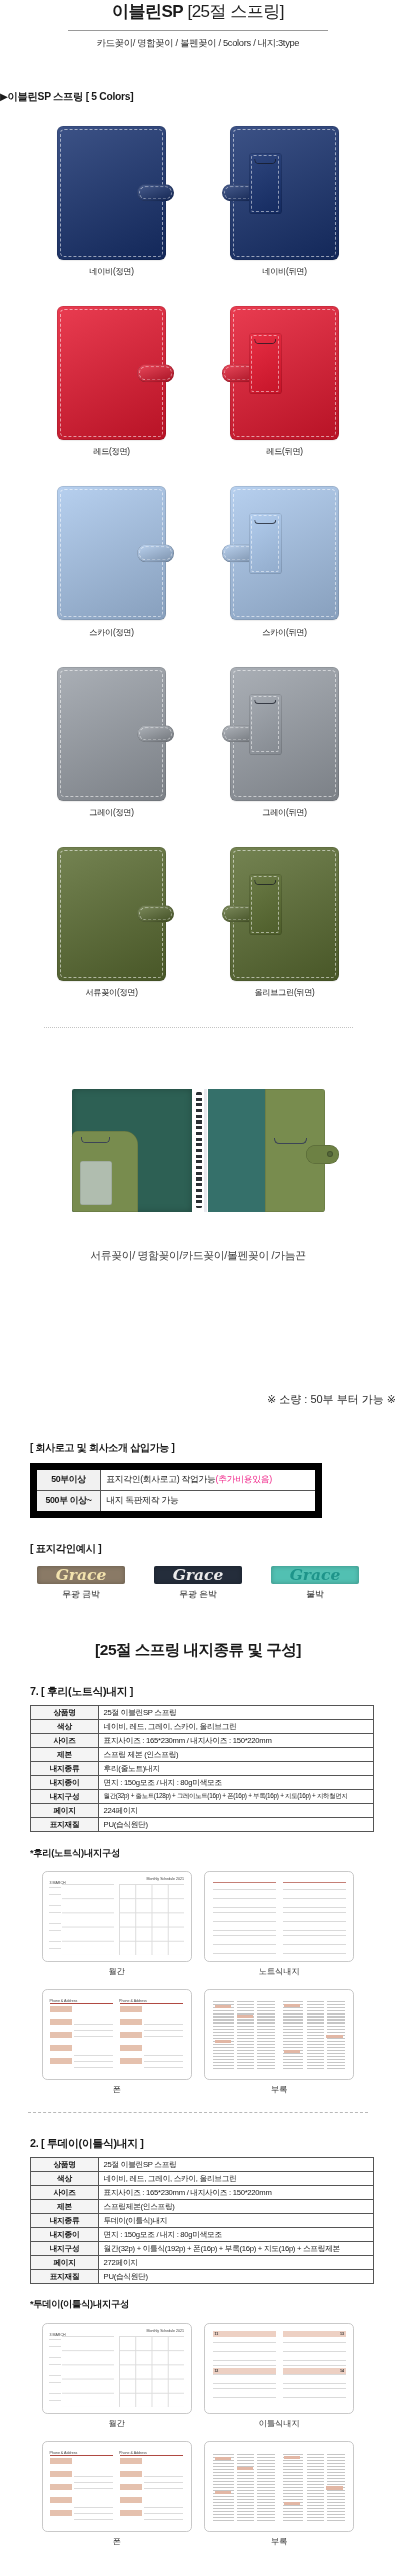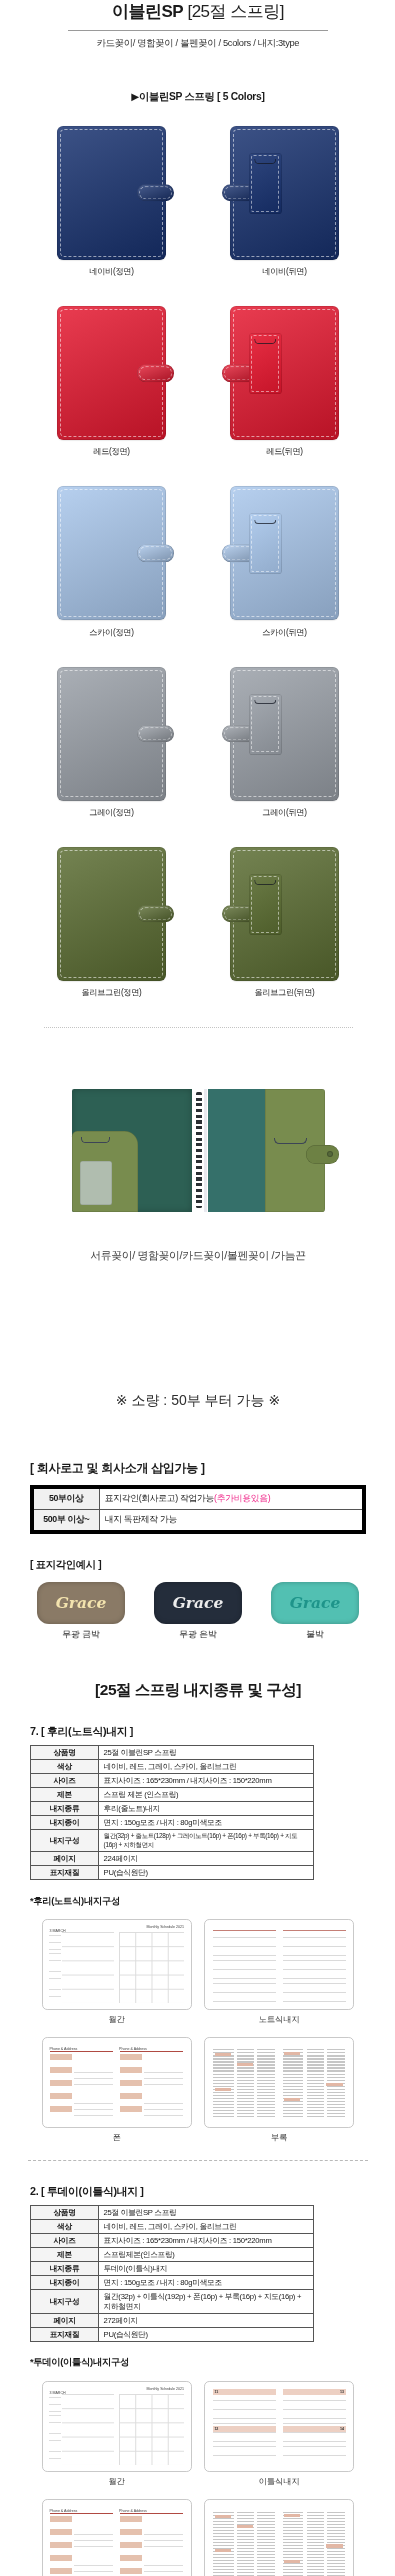--- a/index.html
+++ b/index.html
@@ -6,21 +6,21 @@
   html,body{background:#fff}
   body{width:396px;height:3347px;overflow:hidden;position:relative;
        font-family:"Liberation Sans","DejaVu Sans",sans-serif;color:#1a1a1a}
 
   
   .title-wrap{text-align:center}
   .main-title{font-size:17px;font-weight:700;letter-spacing:-0.5px}
   .main-title .suffix{font-weight:400;color:#222}
   .title-rule{width:260px;margin:7.2px auto 6.2px;border-top:0.5px solid #9a9a9a}
   .subtitle{text-align:center;font-size:9.3px;color:#2e2e2e;letter-spacing:-0.3px}
-  .colors-heading{margin-top:40px;text-align:center;font-size:10.3px;font-weight:600;letter-spacing:-0.3px}
+  .colors-heading{margin-top:40px;font-size:10.3px;font-weight:600;letter-spacing:-0.3px}
 
   
   .color-grid{margin-top:21.6px}
   .color-row{display:flex;justify-content:center;gap:64px;margin-bottom:29px}
   .nb-fig{display:flex;flex-direction:column;align-items:center}
   .nb-fig figcaption{margin-top:6.2px;font-size:8.2px;color:#222;letter-spacing:-0.3px}
   .nb{width:109px;height:134px;border-radius:6.2px;position:relative;
       background-image:linear-gradient(155deg,rgba(255,255,255,.16),rgba(0,0,0,.20));
       box-shadow:inset 0 0 0 0.5px rgba(0,0,0,.18), 0 0.5px 1px rgba(0,0,0,.08)}
   .stitch{position:absolute;inset:3.1px;border:0.5px dashed rgba(255,255,255,.55);border-radius:4.6px;pointer-events:none}
@@ -58,43 +58,43 @@
   .op-olive{position:absolute;left:211px;top:3.1px;width:60px;height:123px;background:#788c4e;border-radius:0 3.1px 3.1px 0;
            box-shadow:inset 0 0 0 0.5px rgba(0,0,0,.18)}
   .op-olive::before{content:"";position:absolute;top:49px;left:9.3px;width:31px;height:5.2px;
            border:1px solid #3c4456;border-top:none;border-radius:0 0 5.2px 5.2px}
   .op-strap{position:absolute;right:-14.4px;top:56px;width:33px;height:18.5px;background:#6d8144;border-radius:9.3px;
            box-shadow:inset 0 0 0 0.5px rgba(0,0,0,.25)}
   .op-strap::after{content:"";position:absolute;right:6.2px;top:6.2px;width:6.2px;height:6.2px;border-radius:50%;
            background:#55683a;box-shadow:inset 0 0 0 1px rgba(0,0,0,.2)}
   .open-caption{margin-top:34px;text-align:center;font-size:10.8px;color:#3c3c3c;letter-spacing:-0.3px}
 
-  .min-order{margin-top:129px;text-align:center;font-size:14px;color:#2e2e2e}
-
-  
-  .block-heading{margin:50px 0 0 30px;font-size:12px;font-weight:700;letter-spacing:-0.3px}
-  table.opt{width:336px;margin:8.2px 0 0 30px;border-collapse:collapse;border:4px solid #000000}
+  .min-order{margin-top:129px;text-align:right;font-size:11px;color:#2e2e2e}
+
+  
+  .block-heading{margin:34px 0 0 30px;font-size:10px;font-weight:700;letter-spacing:-0.3px}
+  table.opt{width:292px;margin:8.2px 0 0 30px;border-collapse:collapse;border:7px solid #000000}
   table.opt td{border:0.5px solid #555;font-size:8.8px;padding:4.1px 5.2px;letter-spacing:-0.3px}
   table.opt td.k{width:67px;text-align:center;font-weight:700;background:#f1f1f1}
   .hl{color:#f0288a}
 
   
   .foil-heading{margin:24px 0 0 30px;font-size:10.3px;font-weight:700;letter-spacing:-0.3px}
   .foil-row{display:flex;justify-content:center;gap:29px;margin-top:9.3px}
   .foil-fig{display:flex;flex-direction:column;align-items:center}
-  .foil-chip{width:88px;height:42px;border-radius:12px;display:flex;align-items:center;justify-content:center;
+  .foil-chip{width:88px;height:18px;border-radius:2px;display:flex;align-items:center;justify-content:center;
              font-family:"DejaVu Serif","Liberation Serif",serif;font-style:italic;font-weight:700;font-size:15.5px;
              box-shadow:inset 0 0 5.2px rgba(0,0,0,.25)}
   .foil-fig figcaption{margin-top:5.2px;font-size:8.8px;color:#222}
 
   .big-heading{margin-top:39px;text-align:center;font-size:15.5px;font-weight:800;letter-spacing:-0.5px}
 
   
   .sec-heading{margin:24px 0 0 30px;font-size:10.8px;font-weight:700;letter-spacing:-0.3px}
-  table.spec{width:284px;margin:6.2px 0 0 30px;border-collapse:collapse;border:1px solid #555}
+  table.spec{width:344px;margin:6.2px 0 0 30px;border-collapse:collapse;border:1px solid #555}
   table.spec td{border:0.5px solid #555;font-size:7.7px;padding:1.5px 4.6px;letter-spacing:-0.3px;height:12.4px}
   table.spec td.k{width:68px;text-align:center;font-weight:700;background:#f4f4f4}
   table.spec tr.small td.v{font-size:6.4px}
 
   .gallery-heading{margin:14.4px 0 0 30px;font-size:9.3px;font-weight:700;letter-spacing:-0.3px}
   .gal-row{display:flex;justify-content:center;gap:12.4px;margin-top:11.3px}
   .fig-card{display:flex;flex-direction:column;align-items:center}
   .fig-card figcaption{margin-top:4.6px;font-size:8.2px;color:#333}
   .card{width:150px;height:91px;background:#fff;border:0.5px solid #c9c9c9;border-radius:5.2px;position:relative}
   .pg{position:absolute;top:5.2px;bottom:5.2px;width:65px;overflow:hidden}
@@ -212,21 +212,21 @@
       <figcaption>그레이(뒤면)</figcaption>
     </figure>
   </div>
 
   <div class="color-row">
     <figure class="nb-fig">
       <div class="nb" style="background-color: rgb(90, 108, 49);">
         <span class="stitch"></span>
         <span class="strap right" style="background-color: rgb(90, 108, 49);"></span>
       </div>
-      <figcaption>올리브그린(정면)</figcaption>
+      <figcaption>서류꽂이(정면)</figcaption>
     </figure>
     <figure class="nb-fig">
       <div class="nb" style="background-color: rgb(90, 108, 49);">
         <span class="stitch"></span>
         <span class="strap left" style="background-color: rgb(90, 108, 49);"></span>
         <span class="pocket" style="background-color: rgb(90, 108, 49);">
             <span class="pocket-slot"></span>
           </span>
       </div>
       <figcaption>올리브그린(뒤면)</figcaption>
@@ -424,21 +424,21 @@
   <tr>
         <td class="k">내지종류</td>
         <td class="v">투데이(이틀식)내지</td>
       </tr>
   <tr>
         <td class="k">내지종이</td>
         <td class="v">면지 : 150g모조 / 내지 : 80g미색모조</td>
       </tr>
   <tr>
         <td class="k">내지구성</td>
-        <td class="v">월간(32p) + 이틀식(192p) + 폰(16p) + 부록(16p) + 지도(16p) + 지하철면지</td>
+        <td class="v">월간(32p) + 이틀식(192p) + 폰(16p) + 부록(16p) + 지도(16p) + 스프링제본</td>
       </tr>
   <tr>
         <td class="k">페이지</td>
         <td class="v">272페이지</td>
       </tr>
   <tr>
         <td class="k">표지재질</td>
         <td class="v">PU(습식원단)</td>
       </tr>
 </tbody>

